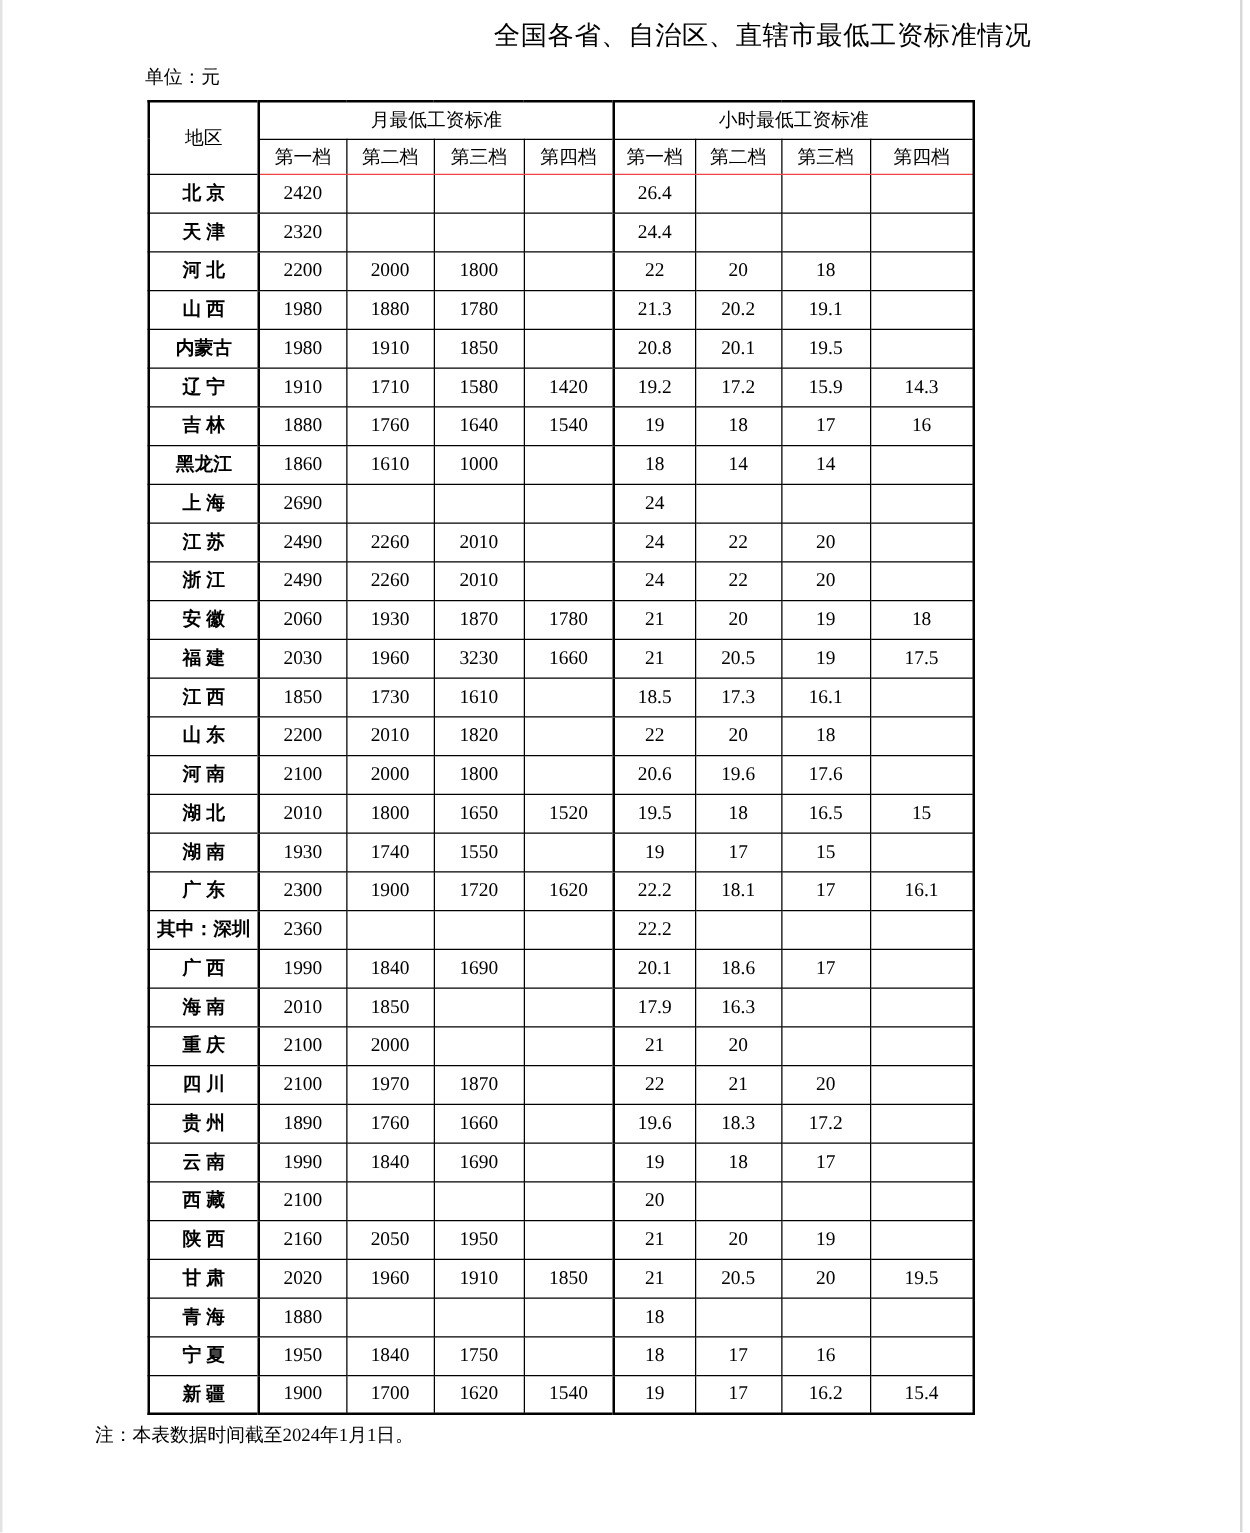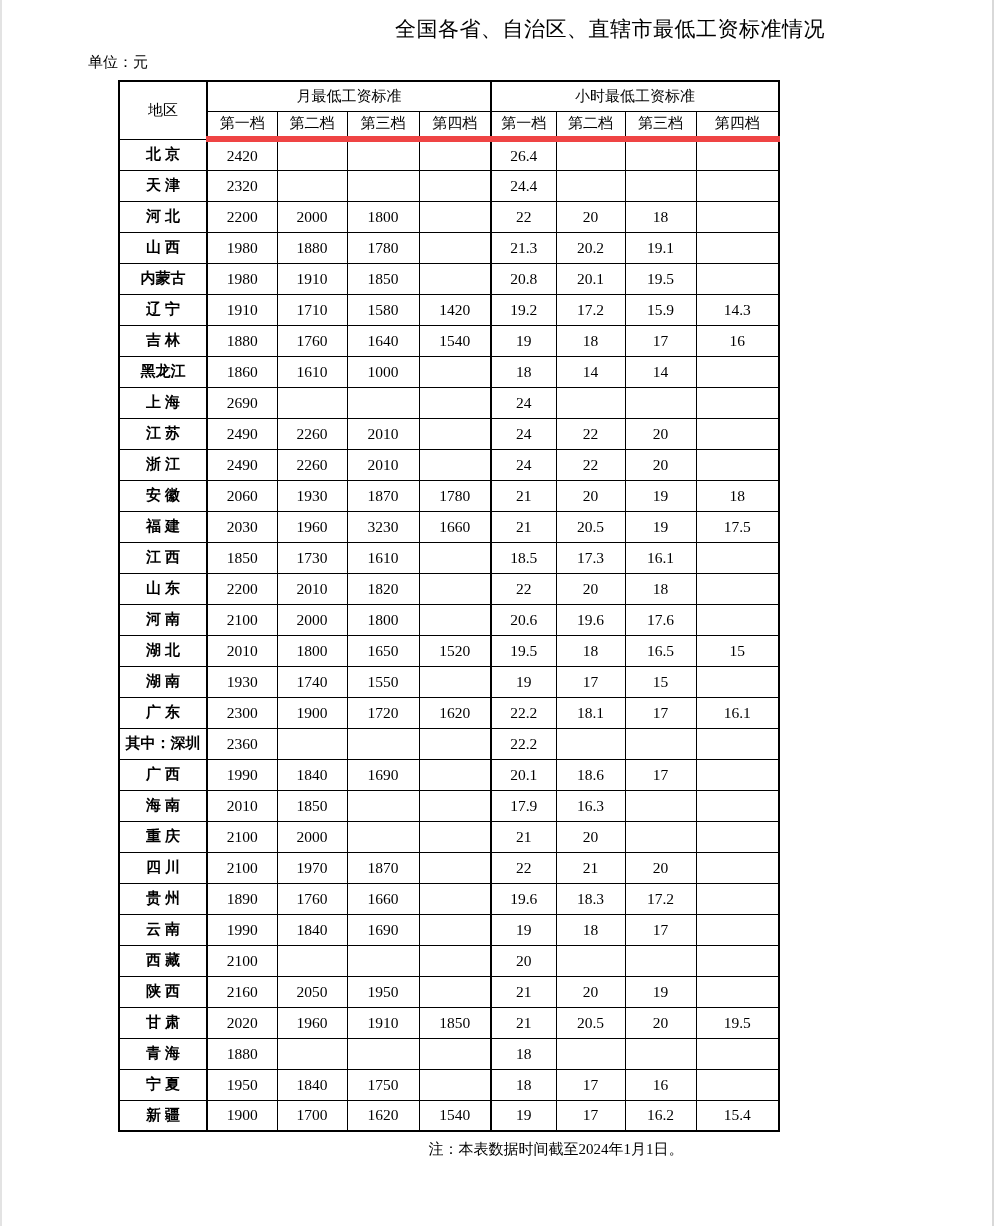--- a/index.html
+++ b/index.html
@@ -22,21 +22,21 @@
   .doc-title {
     margin: 14px 0 0 165px;
     width: 660px;
     text-align: right;
     font-size: 21px;
     line-height: 30px;
     font-weight: 500;
     letter-spacing: 0.5px;
   }
   .unit-label {
-    margin: 9px 0 0 88px;
+    margin: 9px 0 0 116px;
     font-size: 15px;
     line-height: 17px;
   }
   table.wage-table {
     margin: 10px 0 0 118px;
     width: 660px;
     border-collapse: collapse;
     border: 2.5px solid #000;
     table-layout: fixed;
   }
@@ -44,37 +44,36 @@
     border: 1px solid #000;
     text-align: center;
     vertical-align: middle;
     font-weight: normal;
     font-size: 15px;
     overflow: hidden;
     white-space: nowrap;
   }
   .wage-table thead tr.group-row th { height: 30px; }
   .wage-table thead tr.tier-row th { height: 28px; }
-  .wage-table thead tr.tier-row th { border-bottom: 6px solid #ef4444; }
+  .wage-table thead tr.tier-row th { border-bottom: 1px solid #ef4444; }
   .wage-table tbody td {
     height: 31px;
     border-top: 1.5px solid #000;
   }
   .wage-table .thick-left { border-left: 2px solid #000; }
   .wage-table td.num {
     font-family: "Liberation Serif", "DejaVu Serif", serif;
     font-size: 15.5px;
   }
   .wage-table td.region { font-size: 15px; font-weight: bold; }
   .footnote {
-    margin: 8px 0 0 112px;
+    margin: 8px 0 0 76px;
     font-size: 15px;
     line-height: 18px;
     font-family: "Liberation Serif", "DejaVu Serif", serif;
-    text-align: center;
   }
 </style>
 </head>
 <body>
 
 <div class="page-edge-left"></div>
 <div class="page-edge-right"></div>
 
 <div class="doc-title">全国各省、自治区、直辖市最低工资标准情况</div>
 <div class="unit-label">单位：元</div>

